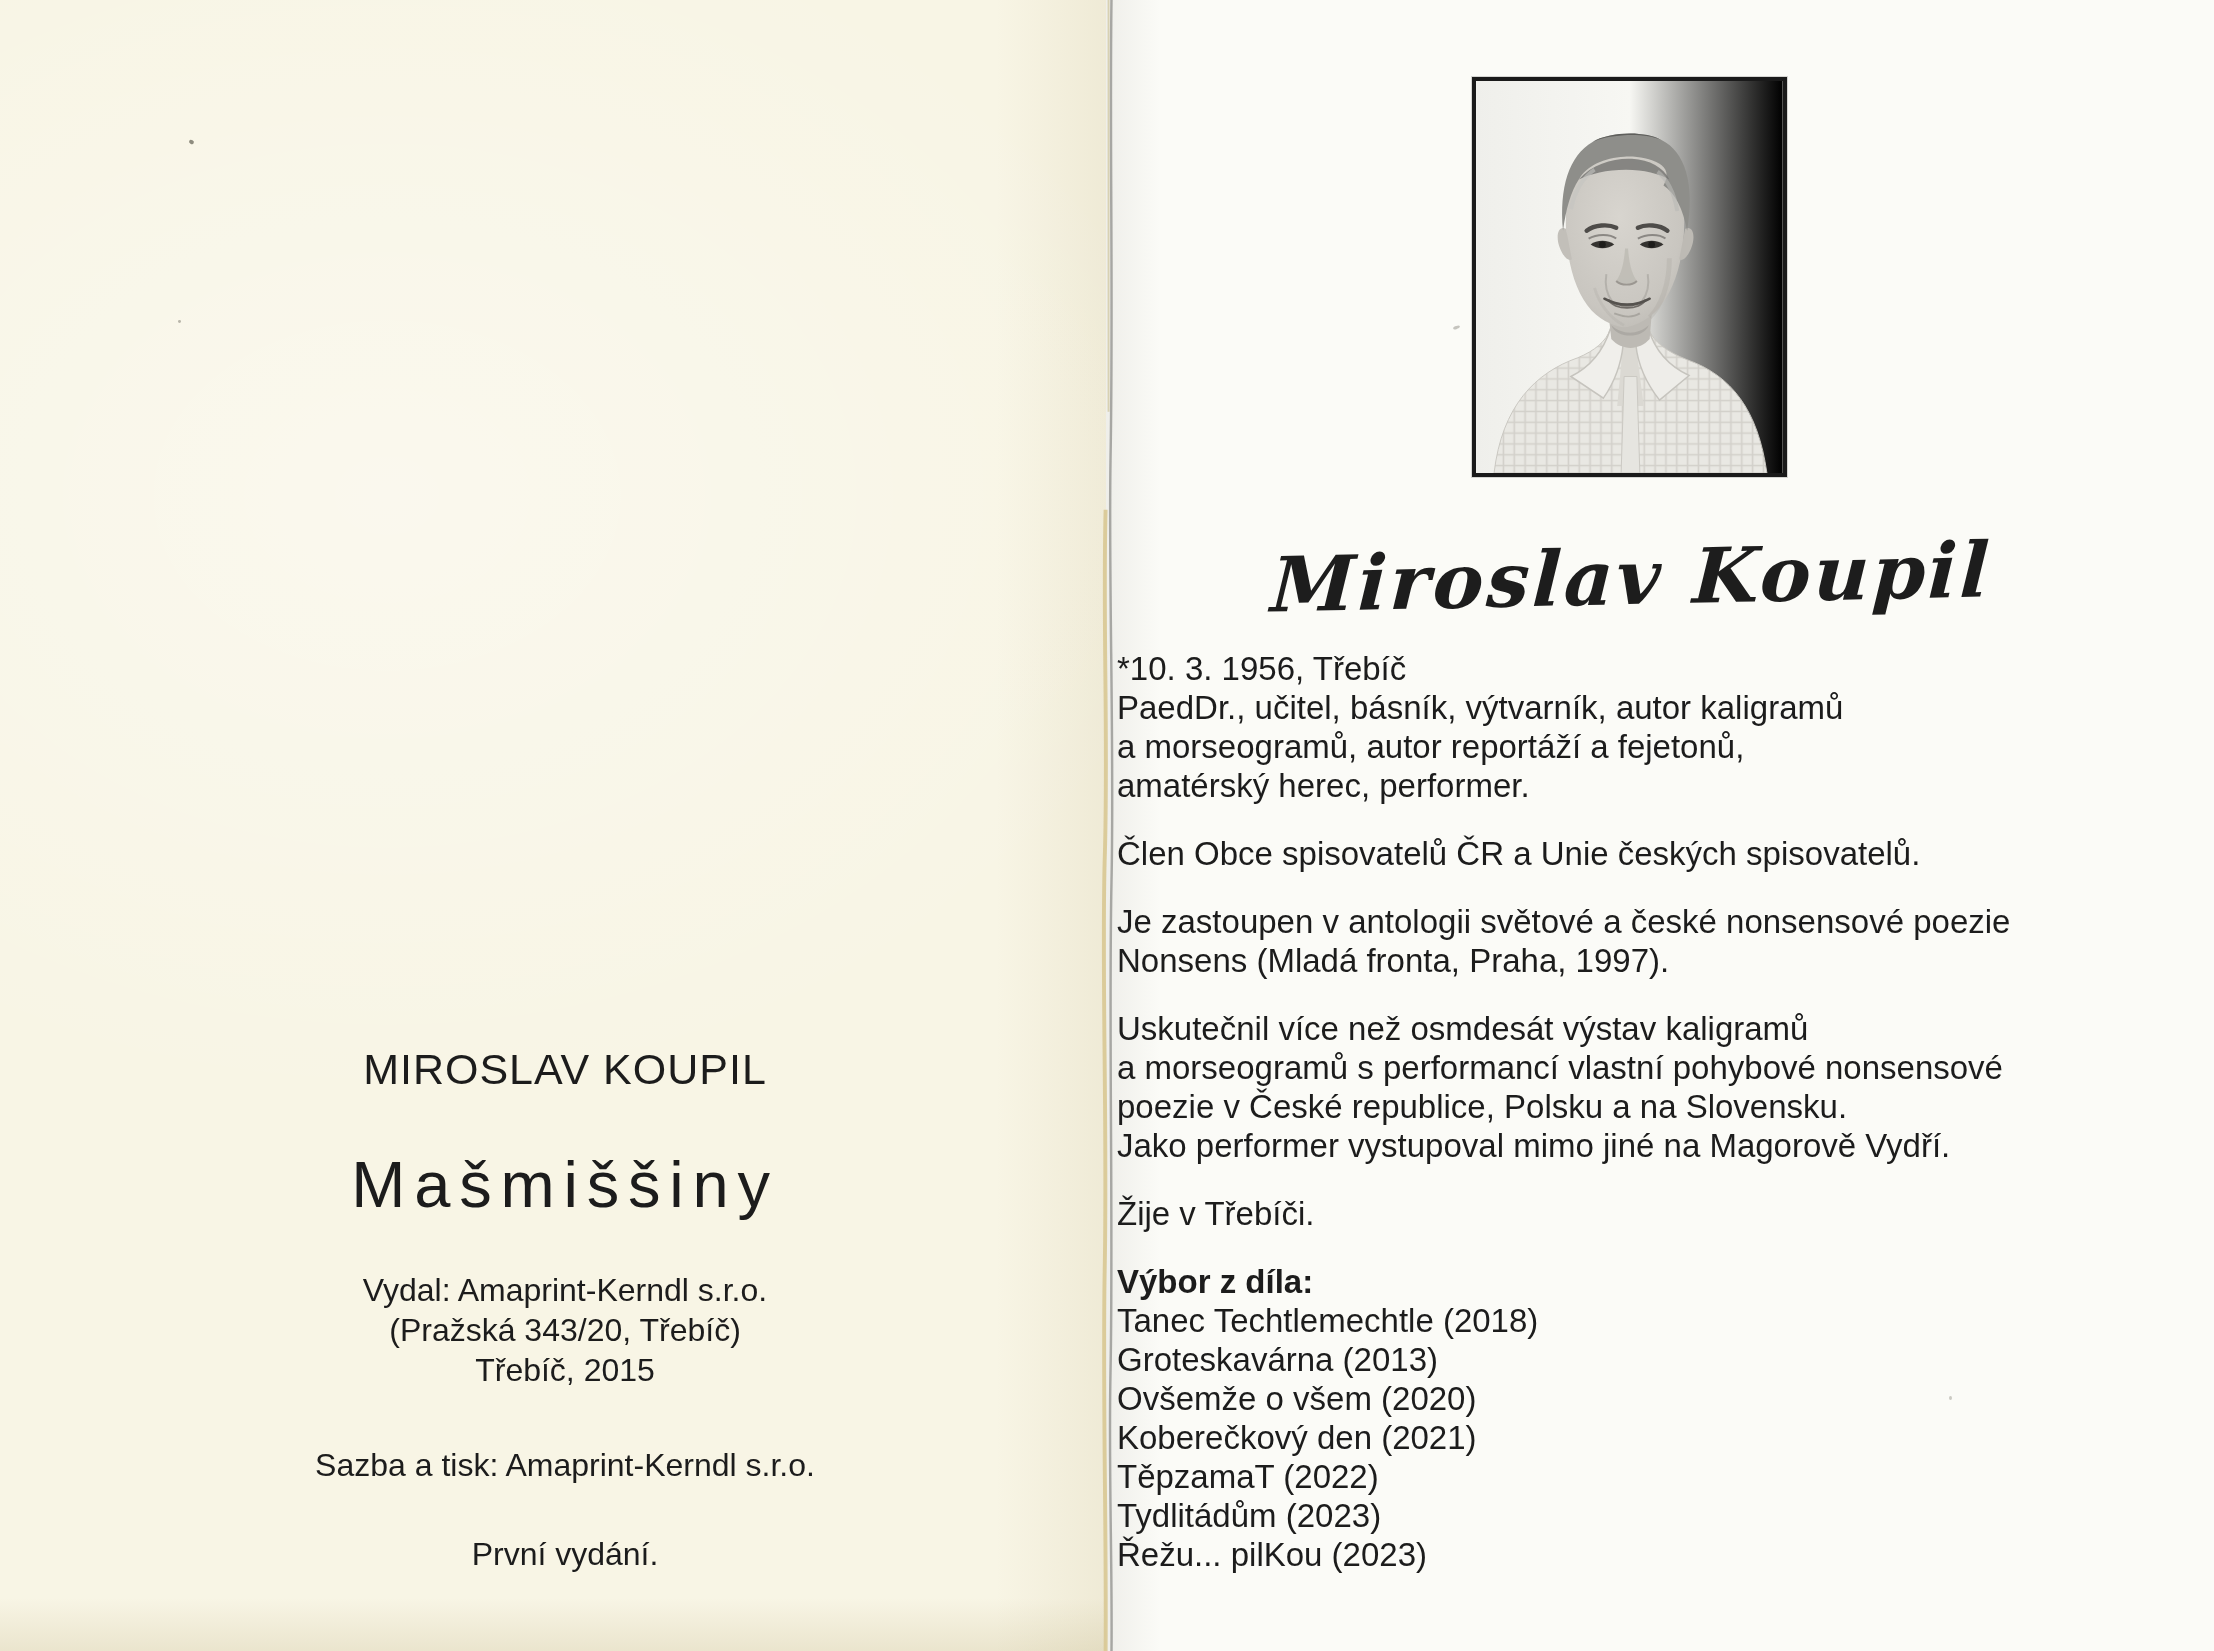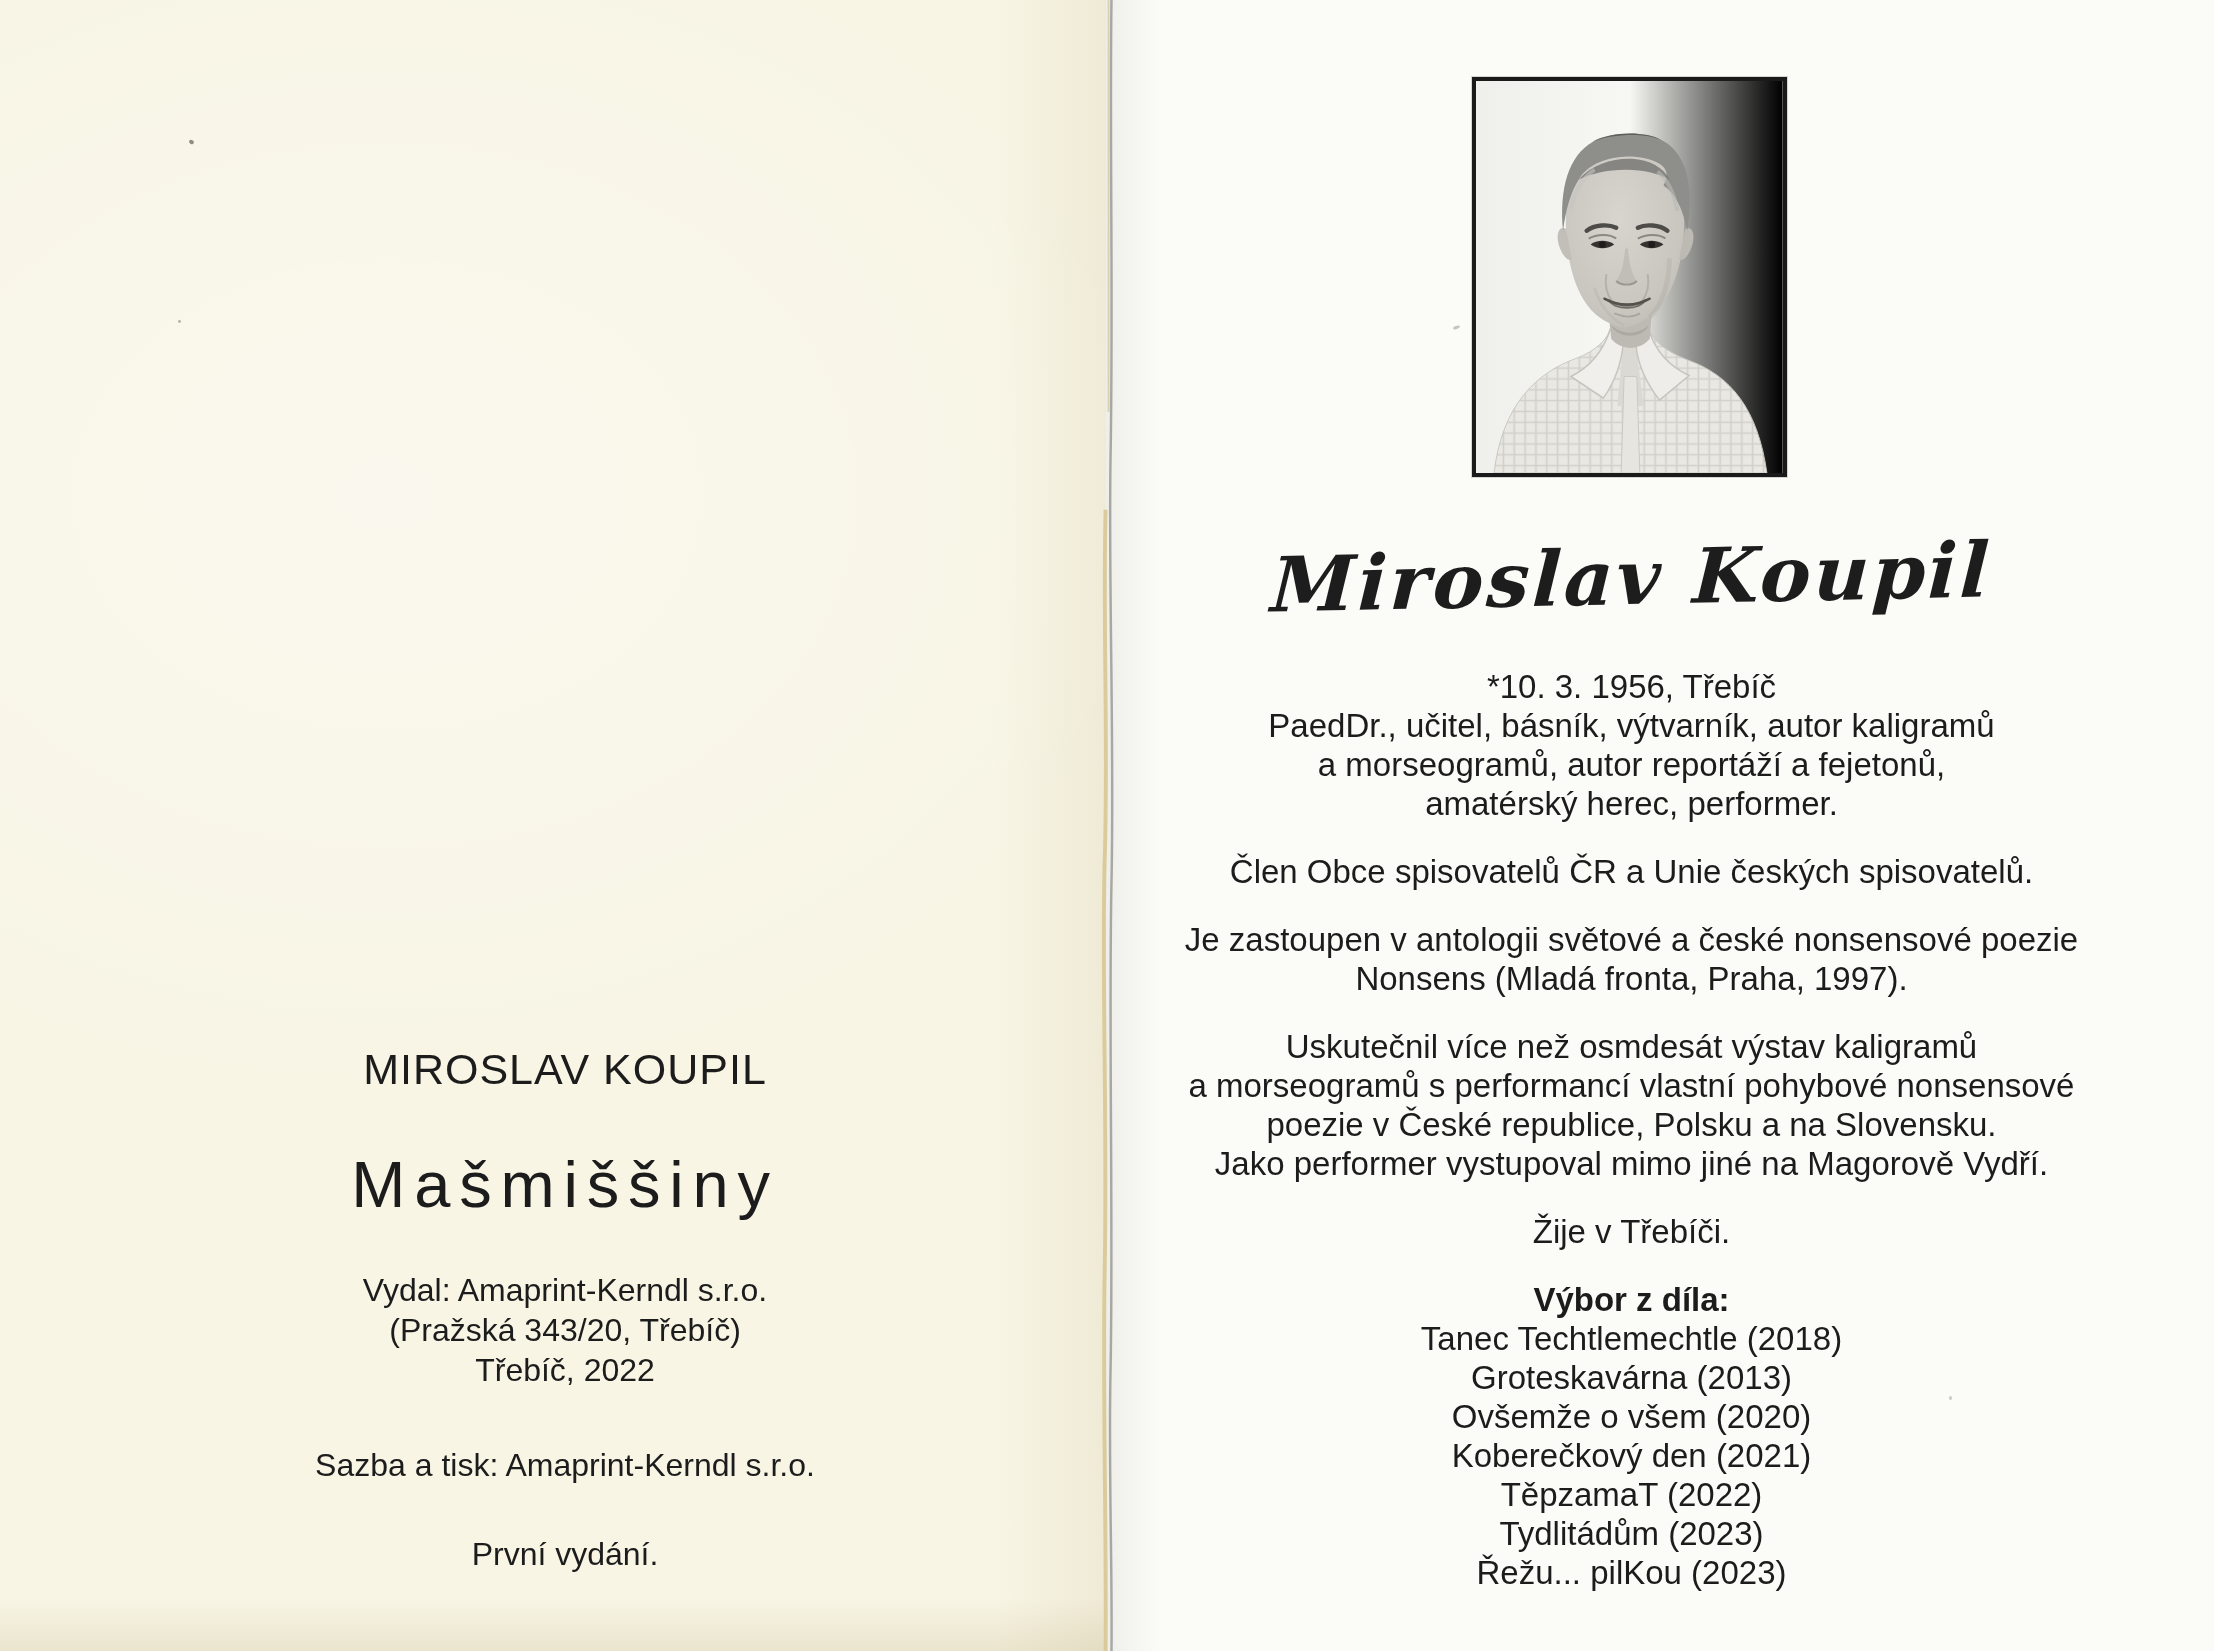--- a/index.html
+++ b/index.html
@@ -50,39 +50,39 @@
     box-shadow:0 0 0 1px rgba(0,0,0,.15);
   }
   .photo-frame svg{display:block;width:100%;height:100%;}
   .signature{
     position:absolute;left:1117px;top:525px;width:1029px;text-align:center;
     font-family:"DejaVu Serif",serif;font-style:italic;font-weight:700;
     font-size:76px;line-height:106px;letter-spacing:2.9px;color:#1d1d1d;
     transform:skewX(-4deg) rotate(-1.2deg);
   }
   .rp-col{
-    position:absolute;left:1117px;top:667px;width:1029px;text-align:center;
+    position:absolute;left:1117px;top:649px;width:1029px;
     font-size:33px;line-height:39px;
   }
   .rp-col p{margin:0 0 29px 0;}
   .rp-col p:last-child{margin-bottom:0;}
   .works-heading{font-weight:700;}
 </style>
 </head>
 <body>
 
 <div class="stage">
 
   <section class="page page-left">
     <div class="lp-col lp-author">MIROSLAV KOUPIL</div>
     <h1 class="lp-col lp-title">Mašmiššiny</h1>
     <div class="lp-col lp-imprint">
       <div>Vydal: Amaprint-Kerndl s.r.o.</div>
       <div>(Pražská 343/20, Třebíč)</div>
-      <div>Třebíč, 2022</div>
+      <div>Třebíč, 2015</div>
     </div>
     <div class="lp-col lp-print">Sazba a tisk: Amaprint-Kerndl s.r.o.</div>
     <div class="lp-col lp-edition">První vydání.</div>
   </section>
 
   <section class="page page-right"></section>
 
   <div class="fold">
     <svg viewBox="0 0 70 1685" width="69" height="1652">
       <path d="M36 0 C 34 150, 38 300, 35 470 C 33 600, 39 760, 36 900 C 33 1050, 38 1250, 35 1400 C 33 1500, 37 1600, 36 1685" stroke="#9a9a96" stroke-width="2.5" fill="none" opacity="0.85"></path>

